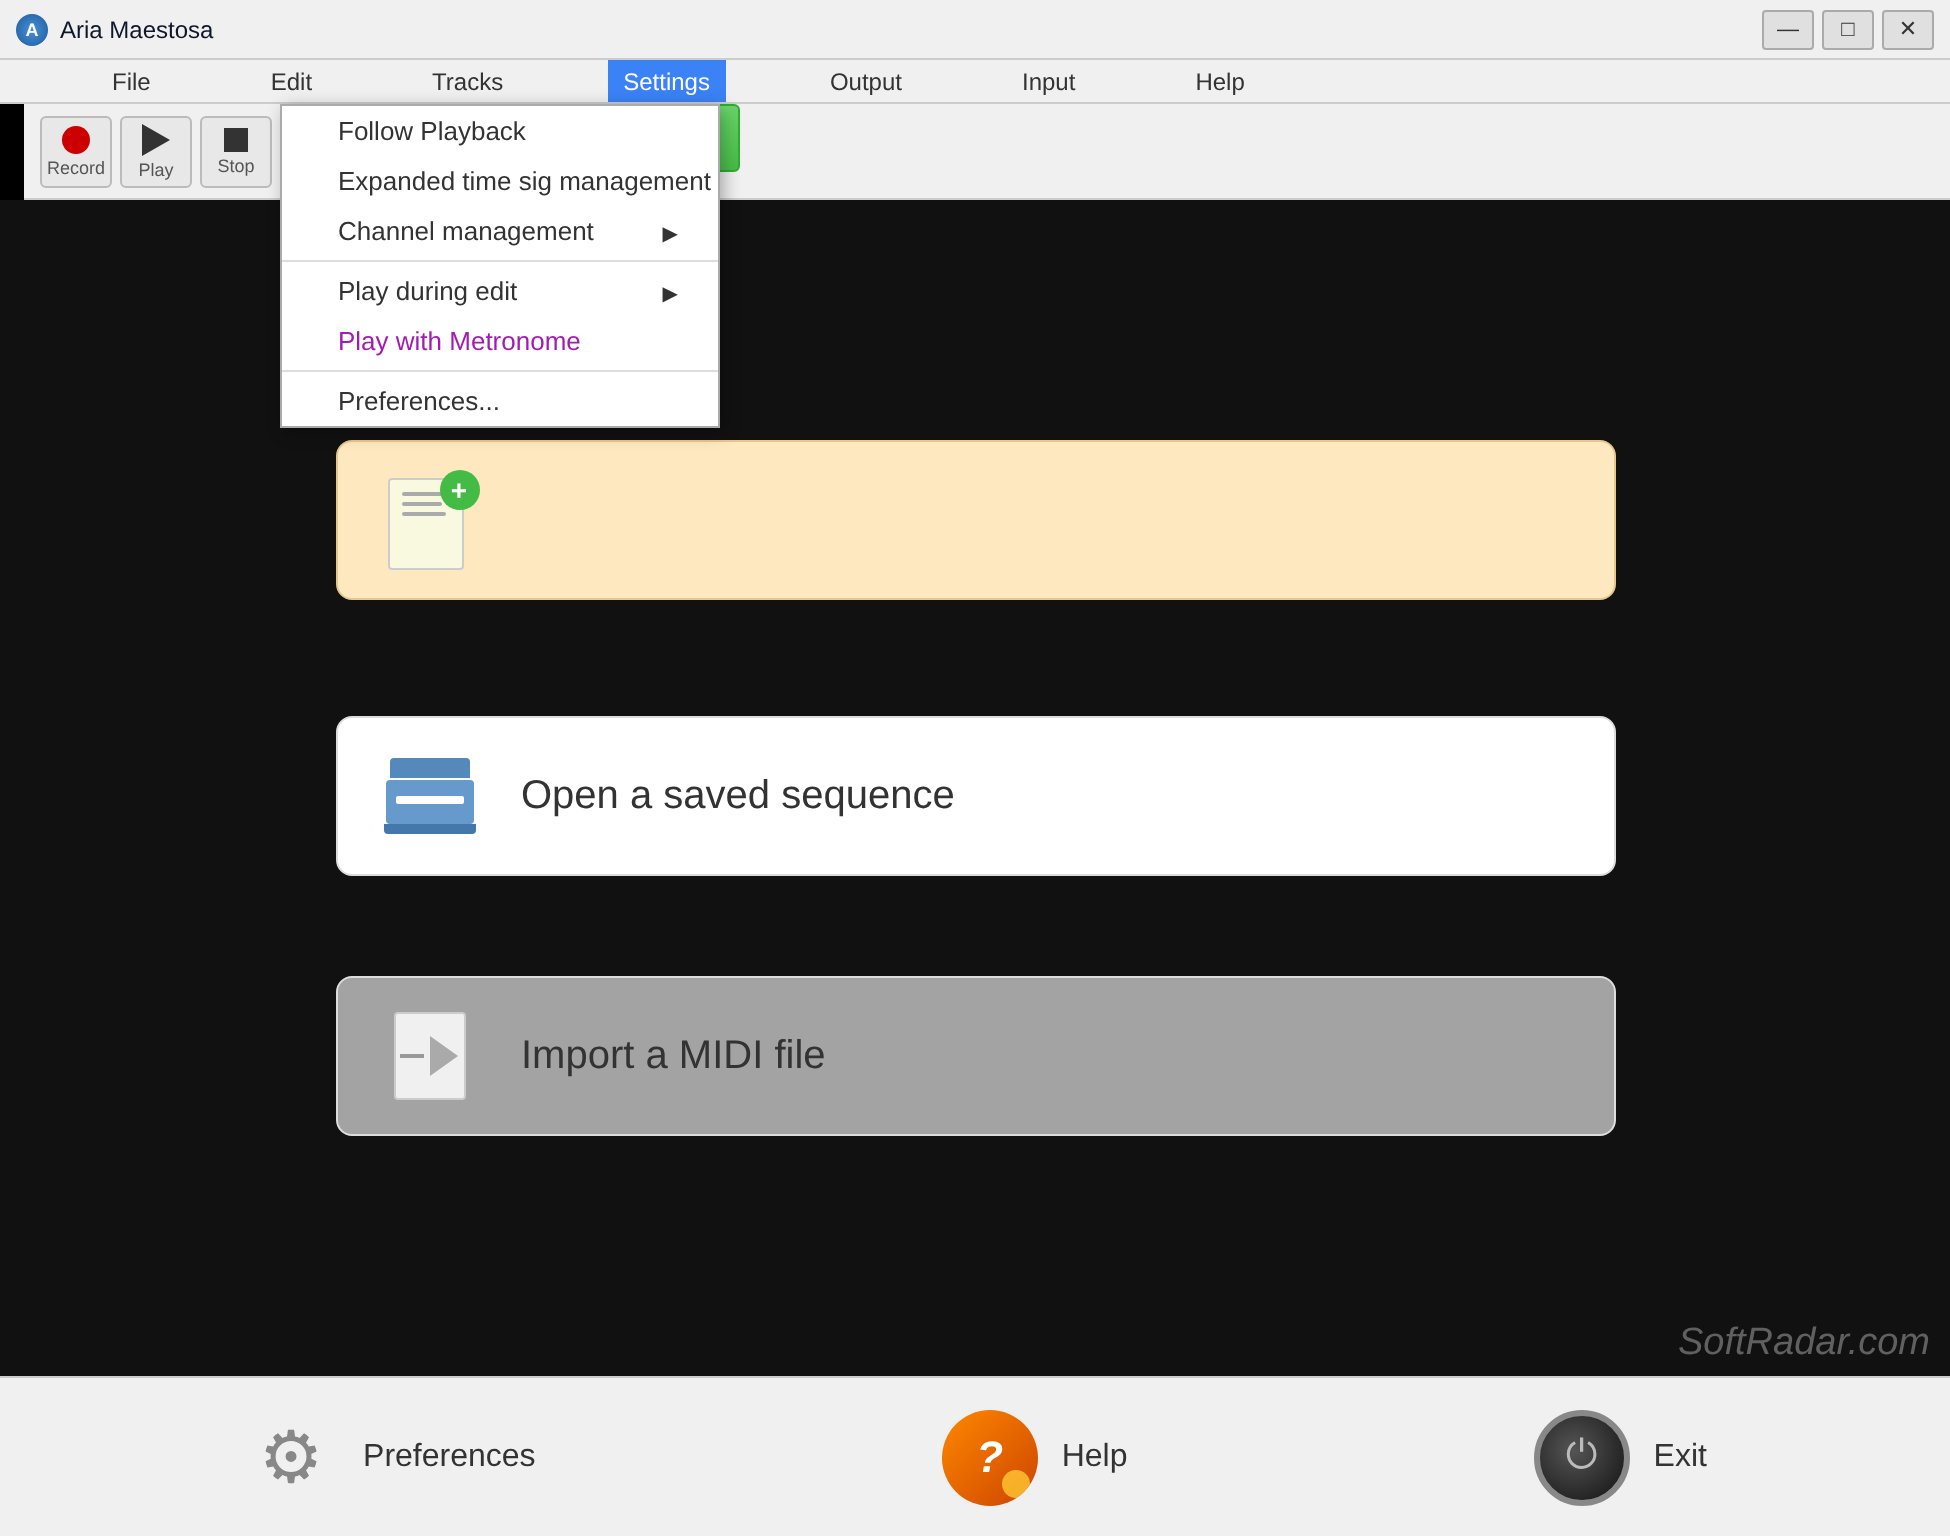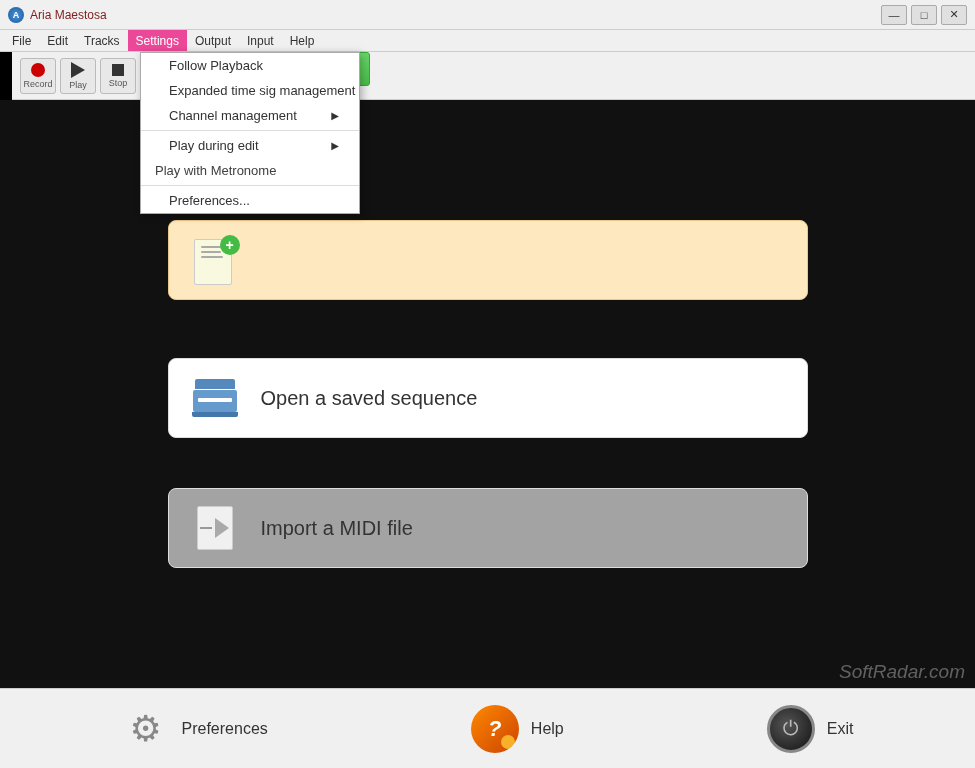--- a/index.html
+++ b/index.html
@@ -35,21 +35,21 @@
       border-radius: 50%;
       display: flex;
       align-items: center;
       justify-content: center;
       color: white;
       font-size: 9px;
       font-weight: bold;
     }
     .titlebar-title {
       font-size: 12px;
-      color: #7f1d1d;
+      color: #0f172a;
     }
     .titlebar-controls {
       display: flex;
       gap: 4px;
     }
     .titlebar-btn {
       width: 26px;
       height: 20px;
       background: #e0e0e0;
       border: 1px solid #aaa;
@@ -72,22 +72,23 @@
       border-bottom: 1px solid #ccc;
     }
     .menu-item {
       padding: 2px 8px;
       cursor: pointer;
       font-size: 12px;
       color: #333;
       height: 100%;
       display: flex;
       align-items: center;
-    }
-    .menu-item.active { background: #ec4899; color: white; }
+      margin-left: 44px;
+    }
+    .menu-item.active { background: #3b82f6; color: white; }
 
     
     .toolbar {
       background: #f0f0f0;
       height: 48px;
       display: flex;
       align-items: center;
       padding: 0 8px;
       gap: 4px;
       border-bottom: 1px solid #ccc;
@@ -223,29 +224,28 @@
       border: 1px solid #aaa;
       box-shadow: 2px 2px 8px rgba(0,0,0,0.3);
       z-index: 1000;
     }
     .dropdown-item {
       padding: 5px 20px 5px 28px;
       cursor: pointer;
       font-size: 13px;
       color: #333;
       display: flex;
-      align-items: center;
+      align-items: flex-end;
       justify-content: space-between;
       position: relative;
       white-space: nowrap;
     }
     .dropdown-item.disabled {
-      color: #404040;
+      color: #a21caf;
       cursor: default;
-      padding-left: 14px;
     }
     .dropdown-item.checked::before {
       content: '✓';
       position: absolute;
       left: 8px;
       color: #316ac5;
       font-size: 12px;
     }
     .dropdown-separator {
       height: 1px;

